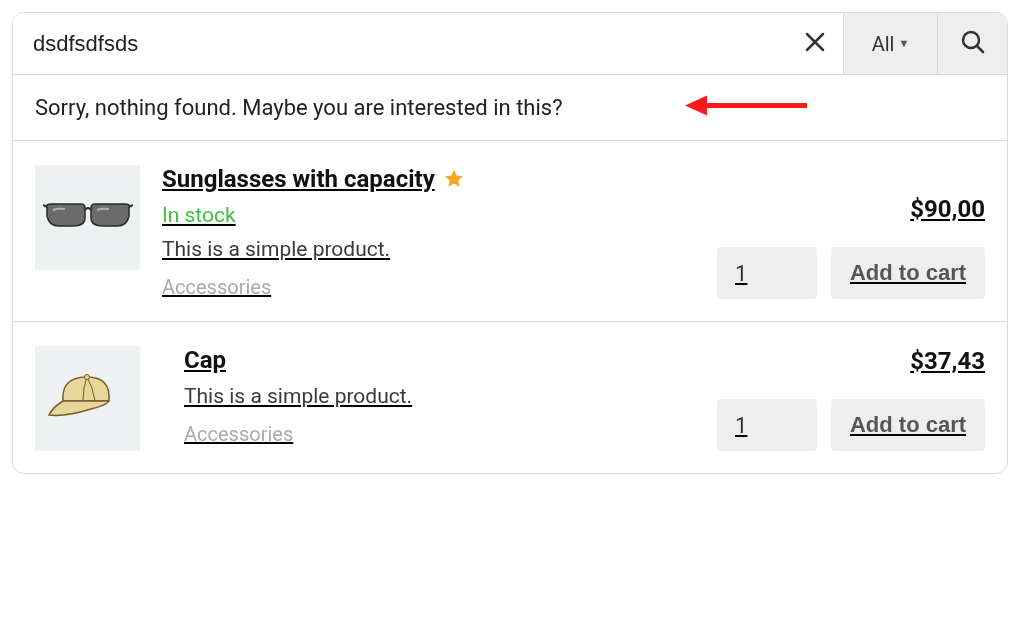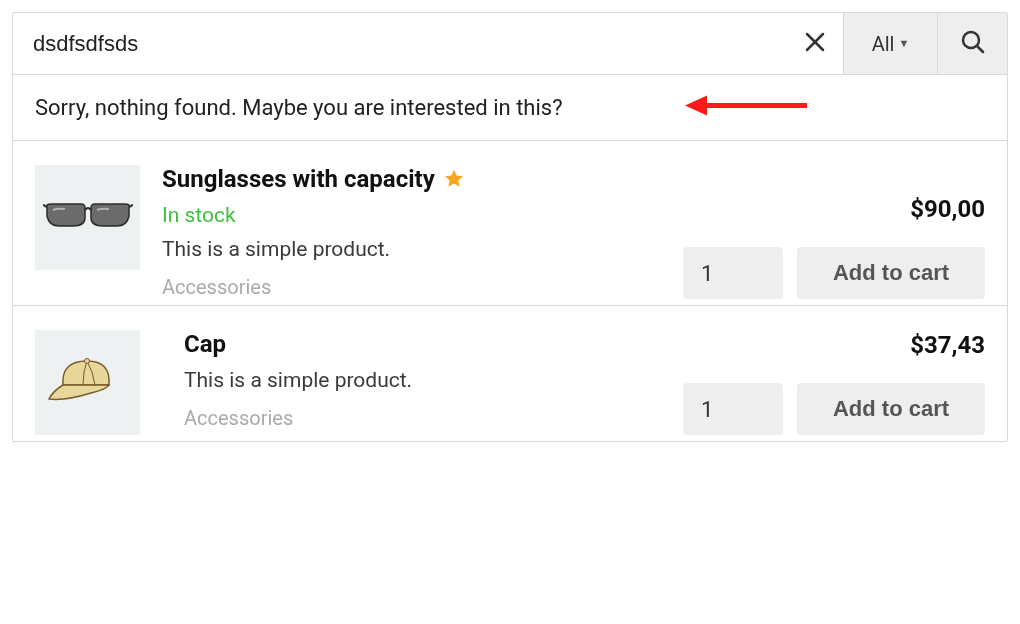--- a/index.html
+++ b/index.html
@@ -5,21 +5,21 @@
   * { box-sizing: border-box; margin: 0; padding: 0; }
   body {
     font-family: -apple-system, BlinkMacSystemFont, "Segoe UI", Roboto, Helvetica, Arial, sans-serif;
     background: #fff;
     width: 1020px;
     height: 624px;
     padding: 12px;
   }
   .panel {
     border: 1px solid #d9d9d9;
-    border-radius: 2px;
+    border-radius: 12px;
     overflow: hidden;
     background: #fff;
   }
   .search-row {
     display: flex;
     align-items: stretch;
     height: 62px;
     border-bottom: 1px solid #d9d9d9;
   }
   .search-input {
@@ -73,23 +73,24 @@
   }
   .arrow-annot {
     position: absolute;
     left: 670px;
     top: 50%;
     transform: translateY(-50%);
     color: #ff1a1a;
   }
   .product-row {
     display: flex;
-    padding: 24px 22px 6px 22px;
+    padding: 24px 22px 22px 22px;
     border-bottom: 1px solid #d9d9d9;
     gap: 22px;
+    text-decoration: underline;
   }
   .product-row:last-child { border-bottom: none; gap: 44px; }
   .thumb {
     width: 105px;
     height: 105px;
     background: #eef1f2;
     flex-shrink: 0;
     display: flex;
     align-items: center;
     justify-content: center;
@@ -151,21 +152,21 @@
     height: 52px;
     background: #eeeeee;
     border-radius: 4px;
     display: flex;
     align-items: center;
     padding: 0 18px;
     font-size: 22px;
     color: #333;
   }
   .addcart {
-    width: 188px;
+    width: 154px;
     height: 52px;
     background: #eeeeee;
     border-radius: 4px;
     display: flex;
     align-items: center;
     justify-content: center;
     font-size: 22px;
     font-weight: 700;
     color: #555;
     cursor: pointer;

